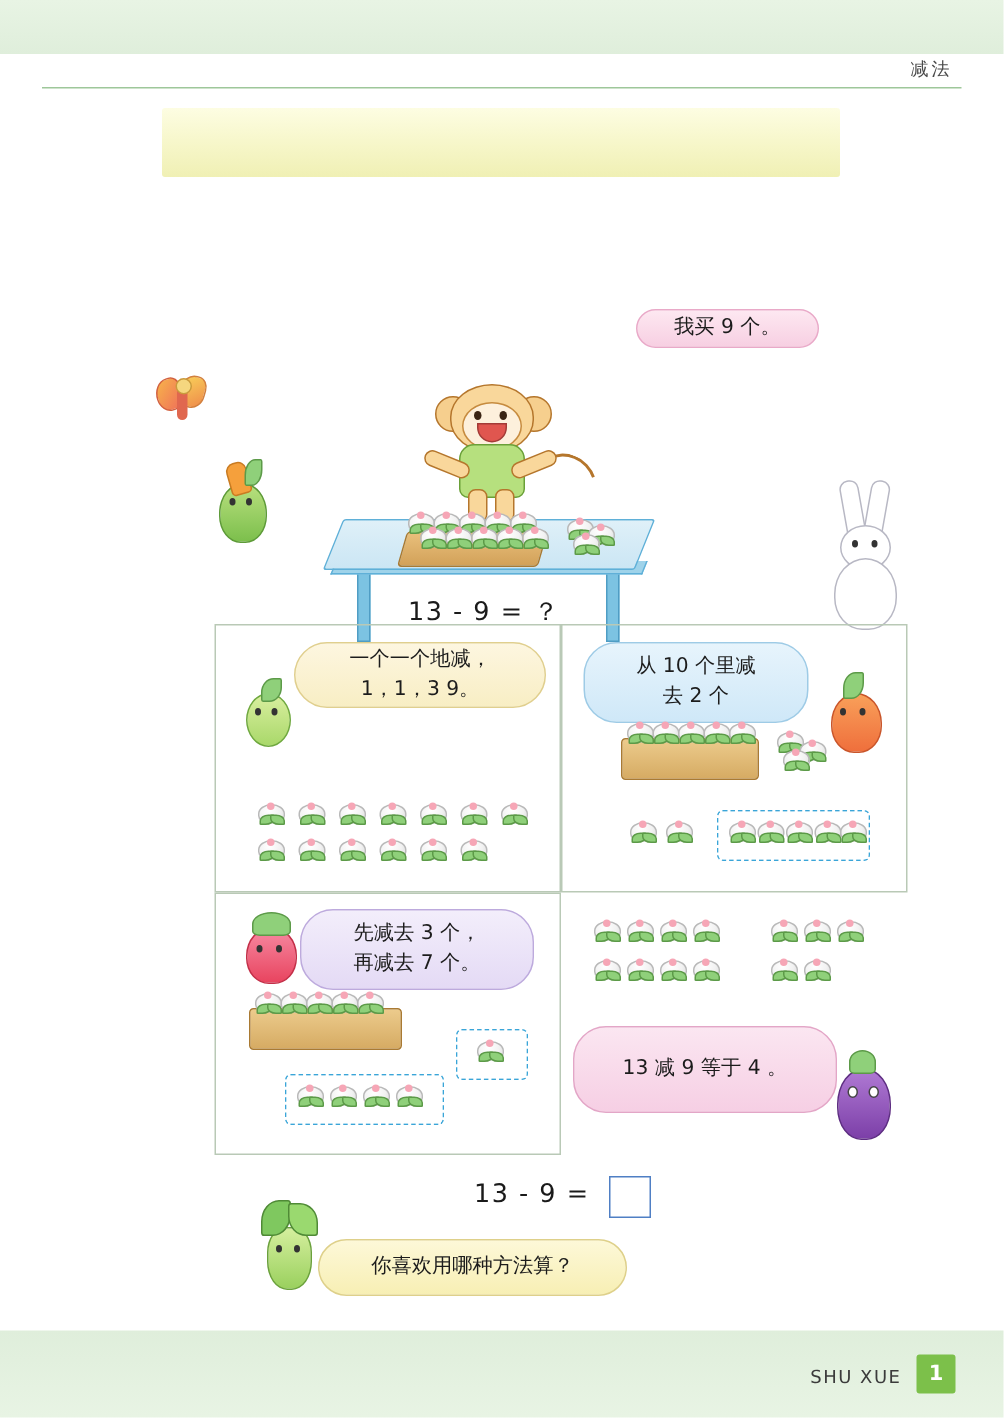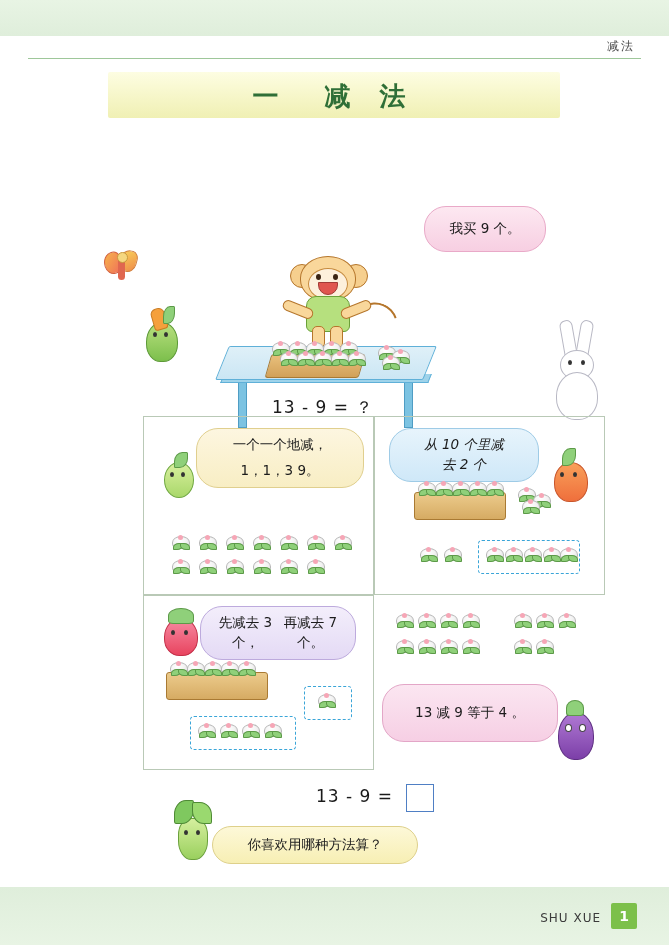--- a/index.html
+++ b/index.html
@@ -93,21 +93,21 @@
   
   .bubble{
     position:absolute;border-radius:22px;
     display:flex;align-items:center;justify-content:center;
     text-align:center;font-size:13.5px;color:#1c1c1c;line-height:1.45;
     padding:6px 12px;box-sizing:border-box;
   }
   .bub-pink{background:linear-gradient(180deg,#fde8f1 0%,#f7cfe2 100%);border:1.2px solid #e9a9c8;}
   .bub-grey{background:linear-gradient(180deg,#f2f2f7 0%,#e2e2ec 100%);border:1.2px solid #b9b9cc;}
   .bub-cream{background:linear-gradient(180deg,#fdf6e0 0%,#f8eec4 100%);border:1.2px solid #e0cf8e;}
-  .bub-blue{background:linear-gradient(180deg,#e7f4fc 0%,#cfe8f8 100%);border:1.2px solid #9ecbe6;font-style:italic;}
+  .bub-blue{background:linear-gradient(180deg,#e7f4fc 0%,#cfe8f8 100%);border:1.2px solid #9ecbe6;}
   .bub-lav{background:linear-gradient(180deg,#f3eefb 0%,#e4daf5 100%);border:1.2px solid #bdaadd;}
   .bub-rose{background:linear-gradient(180deg,#fbe6f1 0%,#f6cfe4 100%);border:1.2px solid #e3a6c7;}
   .bub-yellow{background:linear-gradient(180deg,#fdf8d8 0%,#f7efb4 100%);border:1.2px solid #ded08a;}
 
   
   .equation{
     position:absolute;font-size:17px;color:#1a1a1a;letter-spacing:1px;
   }
   
   .panel{position:absolute;border:1px solid #b9c9b6;box-sizing:border-box;}
@@ -138,21 +138,20 @@
 </head>
 <body>
 
 <div class="page">
 
   <div class="band-top"></div>
   <div class="rule-top"></div>
   <div class="header-right">减法</div>
 
   <div class="title-banner"></div>
-  <div class="title-text">一　减 法</div>
 
   <div class="scene">
 
     <div class="butterfly">
       <div class="bf-w" style="left:0;top:2px;background:linear-gradient(140deg,#f7b54a,#ef6d5a);border:1px solid #d2603f;transform:rotate(-18deg);"></div>
       <div class="bf-w" style="left:15px;top:0px;background:linear-gradient(140deg,#f9d45a,#ef8a4a);border:1px solid #d2803f;transform:rotate(16deg);"></div>
       <div style="position:absolute;left:14px;top:8px;width:7px;height:22px;background:#e0674f;border-radius:4px;"></div>
       <div style="position:absolute;left:13px;top:2px;width:9px;height:9px;border-radius:50%;background:#f5d77f;border:1px solid #c99a3c;"></div>
     </div>
 
@@ -269,33 +268,33 @@
     </div>
 
     <div class="mascot" style="left:138px;top:190px;width:54px;height:64px;">
       <div style="position:absolute;left:8px;top:14px;width:30px;height:38px;border-radius:50% 50% 45% 45%;background:linear-gradient(180deg,#b9e07f,#7cbf4c);border:1.3px solid #5d9a38;"></div>
       <div style="position:absolute;left:14px;top:0px;width:12px;height:20px;background:#f5a03c;border:1.2px solid #c97b22;border-radius:6px 6px 3px 3px;transform:rotate(-16deg);"></div>
       <div style="position:absolute;left:25px;top:-2px;width:10px;height:16px;background:#8fd07a;border:1.1px solid #5c9a48;border-radius:60% 10% 60% 10%;"></div>
       <div style="position:absolute;left:15px;top:24px;width:4px;height:5px;background:#333;border-radius:50%;"></div>
       <div style="position:absolute;left:26px;top:24px;width:4px;height:5px;background:#333;border-radius:50%;"></div>
     </div>
 
-    <div class="bubble bub-pink" style="left:424px;top:88px;width:122px;height:46px;">
+    <div class="bubble bub-pink" style="left:424px;top:88px;width:122px;height:26px;">
       <span>我买 9 个。</span>
     </div>
 
     <div class="equation" style="left:272px;top:278px;">13 - 9 =  ？</div>
   </div>
 
   <div class="panel" style="left:143px;top:416px;width:231px;height:179px;"></div>
   <div class="panel" style="left:374px;top:416px;width:231px;height:179px;"></div>
   <div class="panel" style="left:143px;top:595px;width:231px;height:175px;"></div>
   <div class="panel" style="left:374px;top:595px;width:231px;height:175px;border:none;"></div>
 
-  <div class="bubble bub-cream" style="left:196px;top:428px;width:168px;height:60px;flex-direction:column;justify-content:space-between;">
+  <div class="bubble bub-cream" style="left:196px;top:428px;width:168px;height:44px;flex-direction:column;">
     <span>一个一个地减，</span>
     <span>1，1，3     9。</span>
   </div>
   <div class="mascot" style="left:156px;top:452px;width:44px;height:58px;">
     <div style="position:absolute;left:8px;top:10px;width:28px;height:34px;border-radius:50%;background:linear-gradient(180deg,#d9ef9f,#a9d86a);border:1.3px solid #6fa83f;"></div>
     <div style="position:absolute;left:18px;top:0px;width:12px;height:14px;background:#8fd07a;border:1.1px solid #5c9a48;border-radius:60% 10% 60% 10%;"></div>
     <div style="position:absolute;left:14px;top:20px;width:4px;height:5px;background:#333;border-radius:50%;"></div>
     <div style="position:absolute;left:25px;top:20px;width:4px;height:5px;background:#333;border-radius:50%;"></div>
   </div>
   <div>
@@ -485,21 +484,21 @@
         <div class="tip"></div>
       </div>
   </div>
 
   <div class="mascot" style="left:156px;top:604px;width:52px;height:60px;">
     <div style="position:absolute;left:8px;top:14px;width:32px;height:36px;border-radius:50% 50% 45% 45%;background:linear-gradient(180deg,#f78aa2,#e8445f);border:1.3px solid #c32f48;"></div>
     <div style="position:absolute;left:12px;top:4px;width:24px;height:14px;background:#8fd07a;border:1.1px solid #5c9a48;border-radius:50% 50% 20% 20%;"></div>
     <div style="position:absolute;left:15px;top:26px;width:4px;height:5px;background:#333;border-radius:50%;"></div>
     <div style="position:absolute;left:28px;top:26px;width:4px;height:5px;background:#333;border-radius:50%;"></div>
   </div>
-  <div class="bubble bub-lav" style="left:200px;top:606px;width:156px;height:54px;">
+  <div class="bubble bub-lav" style="left:200px;top:606px;width:156px;height:54px;flex-direction:column;">
     <span>先减去 3 个，</span>
     <span>再减去 7 个。</span>
   </div>
   <div style="position:absolute;left:166px;top:672px;width:100px;height:26px;background:linear-gradient(180deg,#eccb8c,#d6ab63);border:1.4px solid #a97a33;border-radius:3px;"></div>
   <div>
     <div class="bun" style="left:170px;top:662px;">
         <div class="cap"></div>
         <div class="leafA"></div>
         <div class="leafB"></div>
         <div class="tip"></div>

